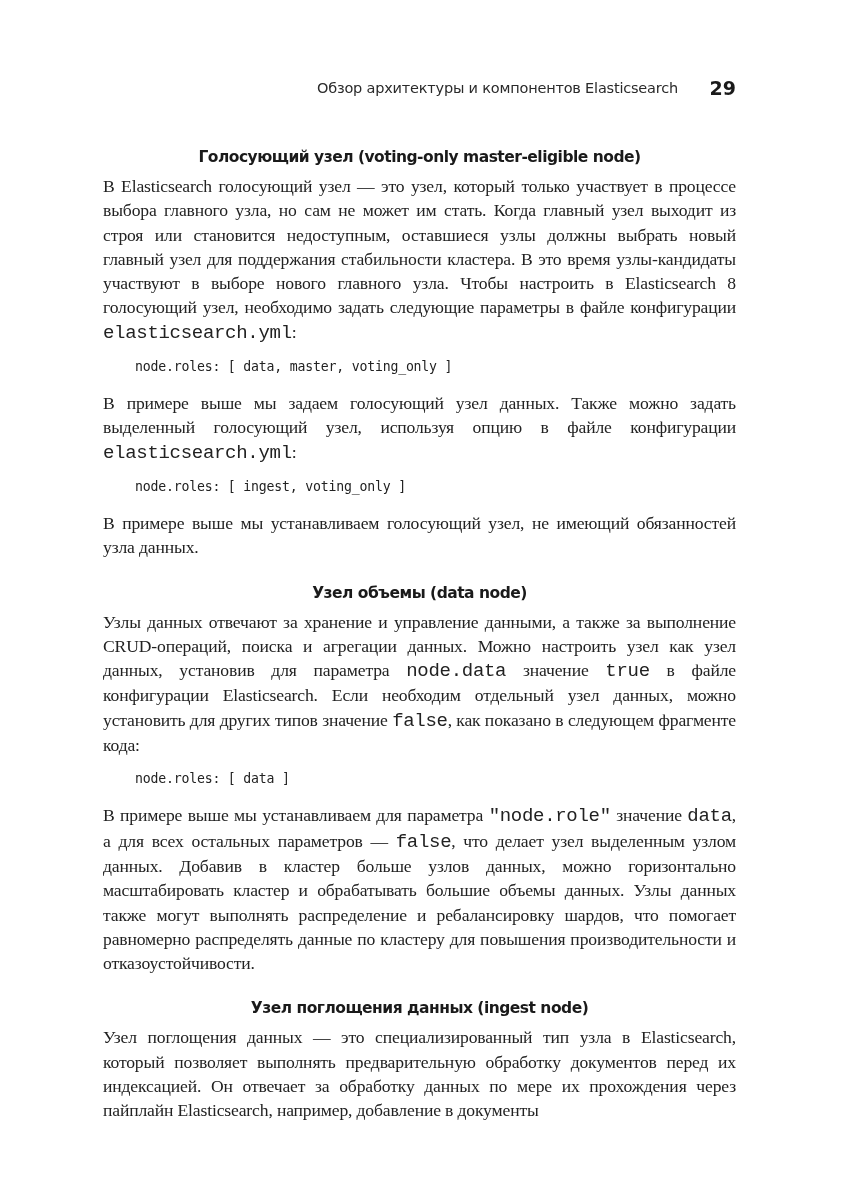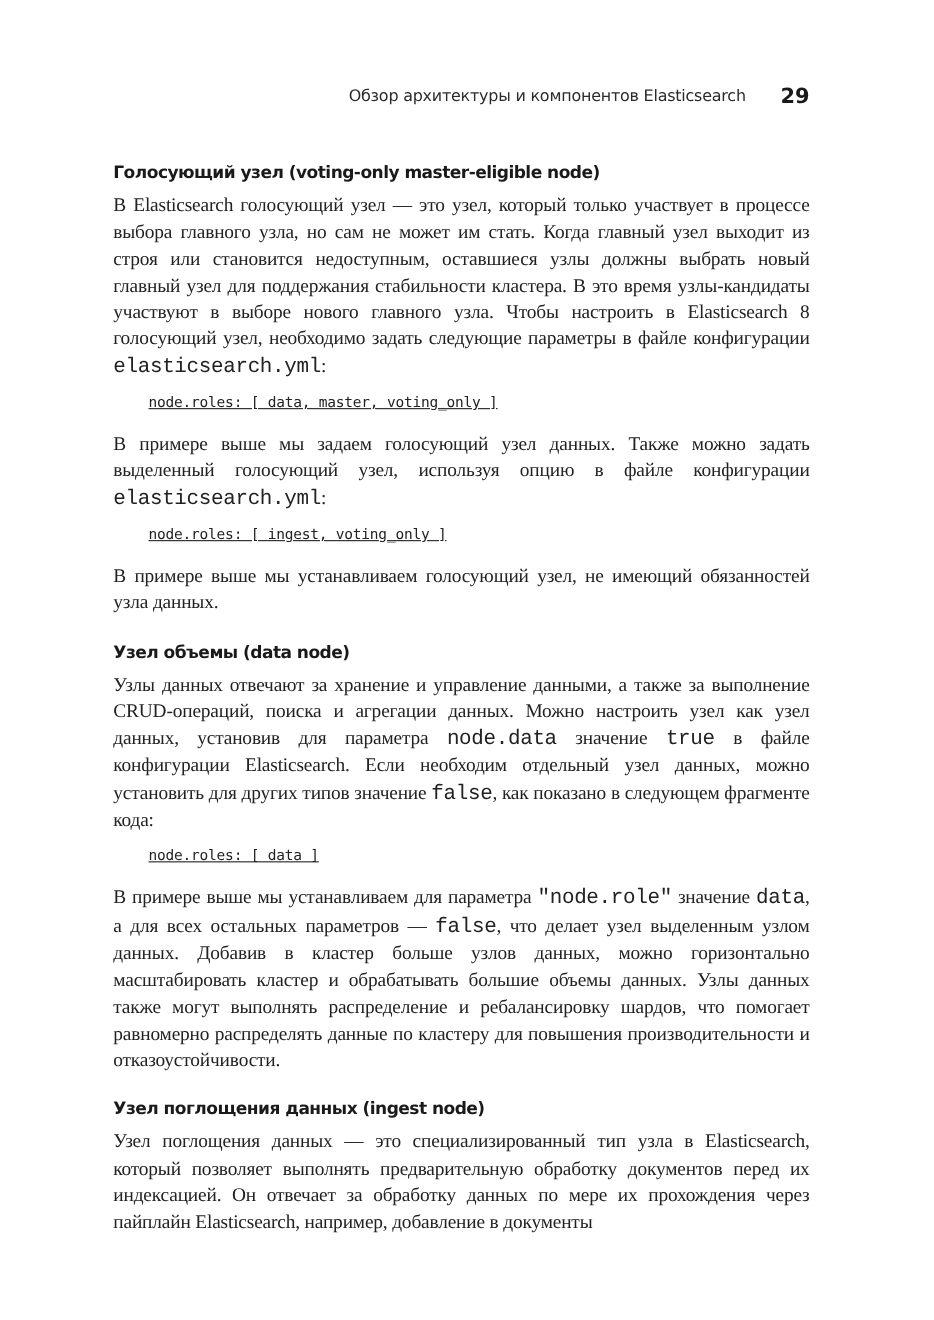--- a/index.html
+++ b/index.html
@@ -49,20 +49,21 @@
       width: 633px;
     }
     h2 {
       font-family: "DejaVu Sans", sans-serif;
       font-weight: bold;
       font-size: 15.5px;
       letter-spacing: -0.5px;
       margin: 0 0 6px 0;
       color: #1a1a1a;
       line-height: 22px;
+      text-align: center;
     }
     p {
       font-family: "Liberation Serif", serif;
       font-size: 17.6px;
       line-height: 24.3px;
       margin: 0;
       text-align: justify;
       color: #222;
       letter-spacing: -0.15px;
     }
@@ -72,21 +73,20 @@
       letter-spacing: -0.3px;
     }
     .codeblock {
       font-family: "DejaVu Sans Mono", monospace;
       font-size: 13.2px;
       letter-spacing: -0.2px;
       margin: 12px 0 14px 32px;
       color: #222;
       white-space: pre;
       line-height: 20px;
-      text-decoration: underline;
     }
     .sec-gap { height: 22px; }
   </style>
 </head>
 <body>
 
 <div class="running-head">
   <span class="running-title">Обзор архитектуры и компонентов Elasticsearch</span>
   <span class="page-number">29</span>
 </div>

